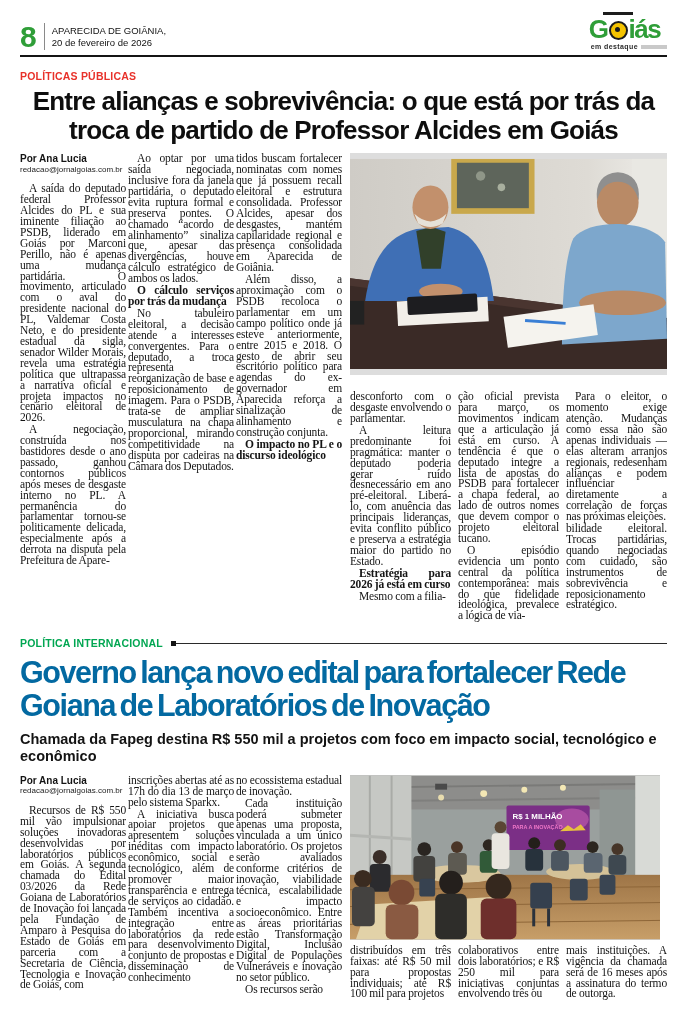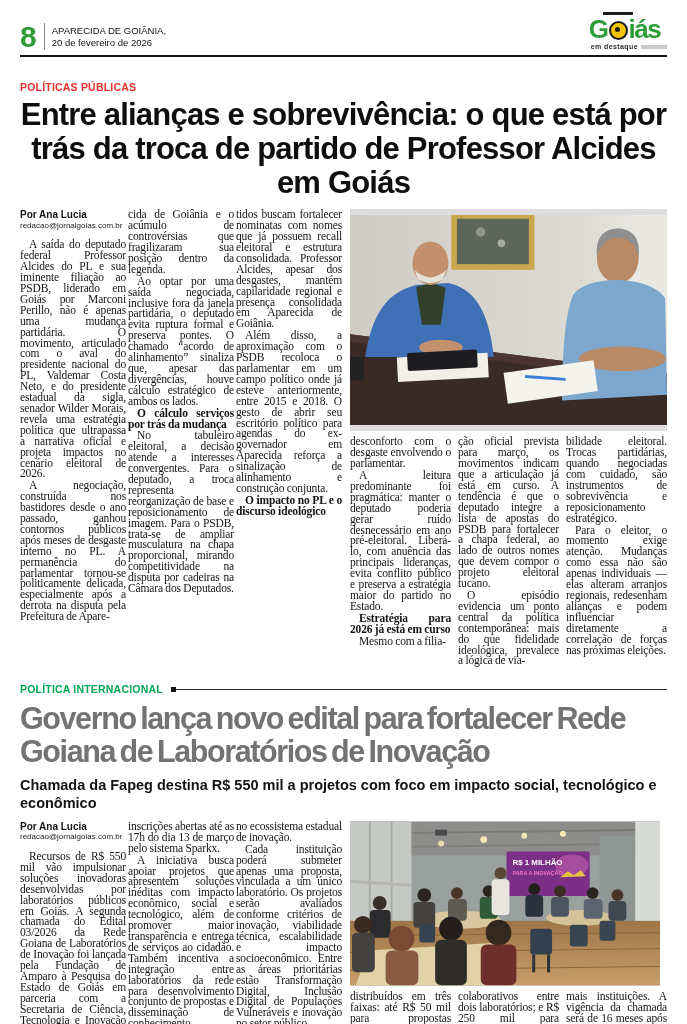--- a/index.html
+++ b/index.html
@@ -15,41 +15,41 @@
   .logo-topbar{width:30px;height:3px;background:#1c1c1c;margin:0 0 1px 14px;}
   .logo-word{font-family:"Liberation Sans",sans-serif;font-weight:700;font-size:26px;letter-spacing:-1.5px;color:#2f9e38;display:flex;align-items:center;}
   .logo-o{display:inline-block;width:15px;height:15px;border-radius:50%;background:#f5c400;border:2px solid #1c1c1c;position:relative;margin:3px 1px 0 1px;}
   .logo-o i{position:absolute;left:4px;top:4px;width:5px;height:5px;border-radius:50%;background:#1c1c1c;}
   .logo-tagrow{display:flex;align-items:center;gap:3px;margin-top:1px;margin-left:2px;}
   .logo-tag{font-family:"Liberation Sans",sans-serif;font-weight:700;font-size:7px;color:#2a2a2a;letter-spacing:.4px;}
   .logo-strip{width:26px;height:4px;background:#c9c9c9;}
   .hdr-rule{height:2px;background:#141414;margin:3px 20px 0 20px;}
   
   .sect{padding:0 20px;}
-  .kicker{font-family:"Liberation Sans",sans-serif;font-weight:700;font-size:10.5px;letter-spacing:.2px;margin-top:24px;}
+  .kicker{font-family:"Liberation Sans",sans-serif;font-weight:700;font-size:10.5px;letter-spacing:.2px;margin-top:13px;}
   .kicker.red{color:#e8312a;}
   .kicker.green{color:#00a651;}
   .kicker-row{display:flex;align-items:center;gap:8px;margin-top:8px;}
   .kick-rule{flex:1;height:1px;background:#2a2a2a;position:relative;}
   .kick-rule::before{content:"";position:absolute;left:0;top:-2px;width:5px;height:5px;background:#141414;}
-  .h1a{font-family:"Liberation Sans",sans-serif;font-weight:700;font-size:31px;line-height:1.1;
+  .h1a{font-family:"Liberation Sans",sans-serif;font-weight:700;font-size:26px;line-height:1.1;
        letter-spacing:-0.8px;text-align:center;margin:5px 0 9px 0;color:#0e0e0e;}
   .h1b{font-family:"Liberation Sans",sans-serif;font-weight:700;font-size:30.5px;line-height:1.08;
-       letter-spacing:-1.4px;word-spacing:-2.5px;text-align:left;margin:7px 0 9px 0;color:#737373;}
+       letter-spacing:-1.4px;word-spacing:-2.5px;text-align:left;margin:7px 0 9px 0;color:#0369a1;}
   .deck{font-family:"Liberation Sans",sans-serif;font-weight:700;font-size:14.5px;line-height:1.2;
         margin:0 0 9px 0;color:#131313;}
   
   .body-row{display:flex;gap:8px;padding:0 20px;}
   .colgrp{display:flex;gap:2px;}
   .grp-left1{width:322px;height:466px;}
   .grp-left2{width:322px;height:246px;}
   .col{flex:1;min-width:0;overflow:hidden;}
   .rightblk{width:317px;display:flex;flex-direction:column;}
   .photo{width:100%;display:block;background:#ddd;}
-  .cols3a{display:flex;gap:7px;height:238px;margin-top:5px;}
+  .cols3a{display:flex;gap:7px;height:238px;margin-top:16px;}
   .cols3b{display:flex;gap:7px;height:76px;margin-top:5px;}
   .para{font-size:11.5px;line-height:10.9px;text-align:justify;margin:0 0 1px 0;text-indent:9px;
         letter-spacing:-0.15px;word-spacing:-0.3px;hyphens:auto;}
   .para.ni{text-indent:0;}
   .para.sub{font-weight:700;margin:1px 0;}
   .byline-name{font-family:"Liberation Sans",sans-serif;font-weight:700;font-size:10px;line-height:1.15;display:block;}
   .byline-email{font-family:"Liberation Sans",sans-serif;font-weight:400;font-size:8px;line-height:1.2;display:block;margin-bottom:9px;color:#1c1c1c;}
 </style>
 </head>
 <body>
@@ -90,21 +90,20 @@
     <div class="colgrp grp-left1">
       <div class="col">
         <span class="byline-name">Por Ana Lucia</span>
         <span class="byline-email">redacao@jornalgoias.com.br</span>
         <div>
             <p class="para">A saída do deputado federal Professor Alcides do PL e sua iminente filiação ao PSDB, liderado em Goiás por Marconi Perillo, não é apenas uma mudança partidária. O movimento, articulado com o aval do presidente nacional do PL, Valdemar Costa Neto, e do presidente estadual da sigla, senador Wilder Morais, revela uma estratégia política que ultrapassa a narrativa oficial e projeta impactos no cenário eleitoral de 2026.</p>
             <p class="para">A negociação, construída nos bastidores desde o ano passado, ganhou contornos públicos após meses de desgaste interno no PL. A permanência do parlamentar tornou-se politicamente delicada, especialmente após a derrota na disputa pela Prefeitura de Apare-</p>
           </div>
       </div>
       <div class="col">
-          <p class="para ni">cida de Goiânia e o acúmulo de controvérsias que fragilizaram sua posição dentro da legenda.</p>
           <p class="para">Ao optar por uma saída negociada, inclusive fora da janela partidária, o deputado evita ruptura formal e preserva pontes. O chamado “acordo de alinhamento” sinaliza que, apesar das divergências, houve cálculo estratégico de ambos os lados.</p>
           <p class="para sub">O cálculo serviços por trás da mudança</p>
           <p class="para">No tabuleiro eleitoral, a decisão atende a interesses convergentes. Para o deputado, a troca representa reorganização de base e reposicionamento de imagem. Para o PSDB, trata-se de ampliar musculatura na chapa proporcional, mirando competitividade na disputa por cadeiras na Câmara dos Deputados.</p>
         </div>
       <div class="col">
           <p class="para ni">tidos buscam fortalecer nominatas com nomes que já possuem recall eleitoral e estrutura consolidada. Professor Alcides, apesar dos desgastes, mantém capilaridade regional e presença consolidada em Aparecida de Goiânia.</p>
           <p class="para">Além disso, a aproximação com o PSDB recoloca o parlamentar em um campo político onde já esteve anteriormente, entre 2015 e 2018. O gesto de abrir seu escritório político para agendas do ex-governador em Aparecida reforça a sinalização de alinhamento e construção conjunta.</p>
           <p class="para sub">O impacto no PL e o discurso ideológico</p>
         </div>
     </div>
@@ -156,22 +155,22 @@
             <p class="para ni">desconforto com o desgaste envolvendo o parlamentar.</p>
             <p class="para">A leitura predominante foi pragmática: manter o deputado poderia gerar ruído desnecessário em ano pré-eleitoral. Liberá-lo, com anuência das principais lideranças, evita conflito público e preserva a estratégia maior do partido no Estado.</p>
             <p class="para sub">Estratégia para 2026 já está em curso</p>
             <p class="para">Mesmo com a filia-</p>
           </div>
         <div class="col">
             <p class="para ni">ção oficial prevista para março, os movimentos indicam que a articulação já está em curso. A tendência é que o deputado integre a lista de apostas do PSDB para fortalecer a chapa federal, ao lado de outros nomes que devem compor o projeto eleitoral tucano.</p>
             <p class="para">O episódio evidencia um ponto central da política contemporânea: mais do que fidelidade ideológica, prevalece a lógica de via-</p>
           </div>
         <div class="col">
+            <p class="para">Para o eleitor, o momento exige atenção. Mudanças como essa não são apenas individuais — elas alteram arranjos regionais, redesenham alianças e podem influenciar diretamente a correlação de forças nas próximas eleições.</p>
             <p class="para ni">bilidade eleitoral. Trocas partidárias, quando negociadas com cuidado, são instrumentos de sobrevivência e reposicionamento estratégico.</p>
-            <p class="para">Para o eleitor, o momento exige atenção. Mudanças como essa não são apenas individuais — elas alteram arranjos regionais, redesenham alianças e podem influenciar diretamente a correlação de forças nas próximas eleições.</p>
           </div>
       </div>
     </div>
   </div>
 
   <div class="sect">
     <div class="kicker-row">
       <span class="kicker green" style="margin-top:0">POLÍTICA INTERNACIONAL</span>
       <span class="kick-rule"></span>
     </div>

